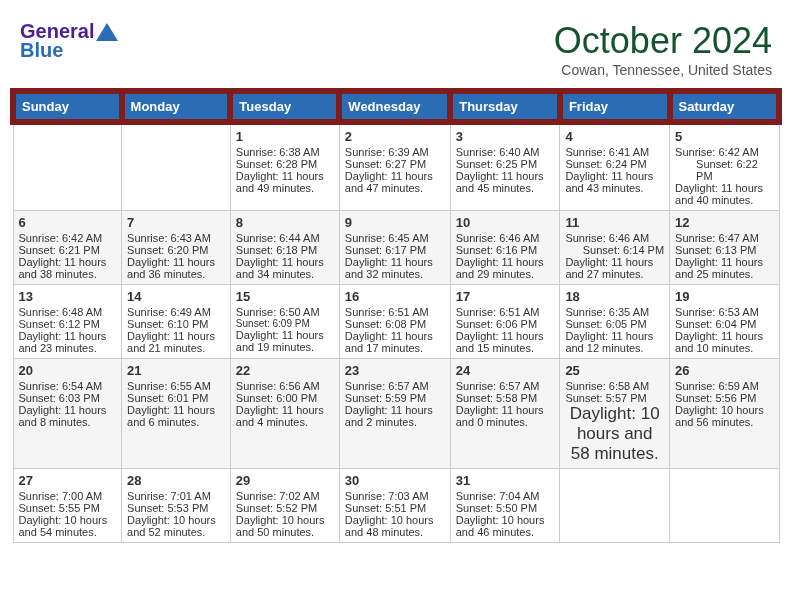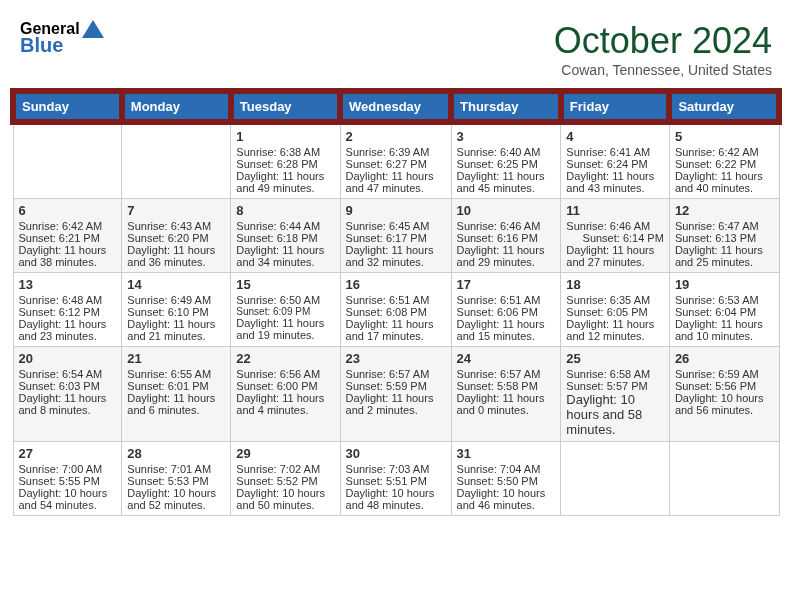--- a/index.html
+++ b/index.html
@@ -60,21 +60,21 @@
     .empty {
       background: #fff !important;
     }
   </style>
 </head>
 <body>
 
 <div class="header">
   <div class="logo">
     <div style="display:flex;align-items:center;gap:2px;">
-      <span style="font-size:16px;font-weight:bold;color:#000000;">General</span>
+      <span style="font-size:20px;font-weight:bold;color:#4c1d95;">General</span>
       <svg width="22" height="18" viewBox="0 0 22 18">
         <polygon points="0,18 11,0 22,18" fill="#2a6db5"></polygon>
       </svg>
     </div>
     <span style="font-size:20px;font-weight:bold;color:#2a6db5;margin-top:-4px;">Blue</span>
   </div>
   <div class="title-section">
     <div style="font-size:36px;color:#14532d;font-weight:normal;">October 2024</div>
     <div style="font-size:14px;color:#555;">Cowan, Tennessee, United States</div>
   </div>
@@ -116,21 +116,21 @@
         </td>
         <td>
           <span class="day-num">4</span>
           <span style="display: block; font-size: 11px;">Sunrise: 6:41 AM</span>
           <span style="display: block; font-size: 11px;">Sunset: 6:24 PM</span>
           <span style="display: block; font-size: 11px;">Daylight: 11 hours and 43 minutes.</span>
         </td>
         <td>
           <span class="day-num">5</span>
           <span style="display: block; font-size: 11px;">Sunrise: 6:42 AM</span>
-          <span style="display: block; font-size: 11px;">Sunset: 6:22 PM</span>
+          <span style="display: block; font-size: 11px; margin-left: 21px;">Sunset: 6:22 PM</span>
           <span style="display: block; font-size: 11px;">Daylight: 11 hours and 40 minutes.</span>
         </td>
       </tr>
       <tr>
         <td>
           <span class="day-num">6</span>
           <span style="display: block; font-size: 11px;">Sunrise: 6:42 AM</span>
           <span style="display: block; font-size: 11px;">Sunset: 6:21 PM</span>
           <span style="display: block; font-size: 11px;">Daylight: 11 hours and 38 minutes.</span>
         </td>
@@ -243,21 +243,21 @@
         <td>
           <span class="day-num">24</span>
           <span style="display: block; font-size: 11px;">Sunrise: 6:57 AM</span>
           <span style="display: block; font-size: 11px;">Sunset: 5:58 PM</span>
           <span style="display: block; font-size: 11px;">Daylight: 11 hours and 0 minutes.</span>
         </td>
         <td>
           <span class="day-num">25</span>
           <span style="display: block; font-size: 11px;">Sunrise: 6:58 AM</span>
           <span style="display: block; font-size: 11px;">Sunset: 5:57 PM</span>
-          <span style="display: block; font-size: 13px;">Daylight: 10 hours and 58 minutes.</span>
+          <span style="display: block; font-size: 17px; text-align: center;">Daylight: 10 hours and 58 minutes.</span>
         </td>
         <td>
           <span class="day-num">26</span>
           <span style="display: block; font-size: 11px;">Sunrise: 6:59 AM</span>
           <span style="display: block; font-size: 11px;">Sunset: 5:56 PM</span>
           <span style="display: block; font-size: 11px;">Daylight: 10 hours and 56 minutes.</span>
         </td>
       </tr>
       <tr>
         <td>

